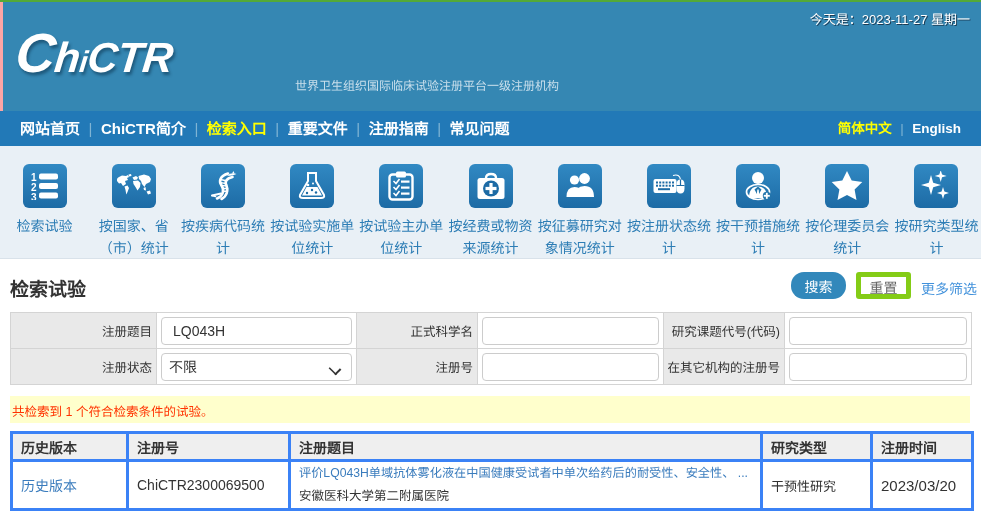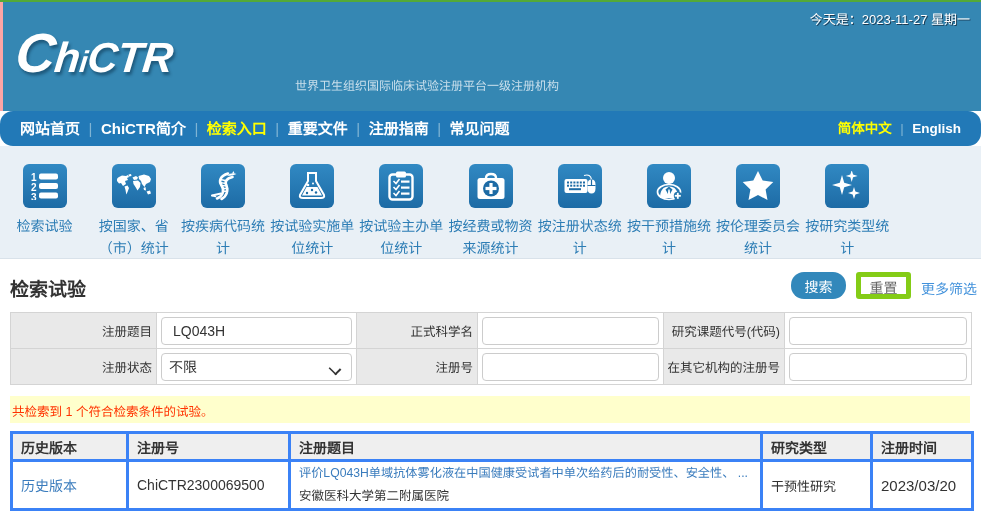--- a/index.html
+++ b/index.html
@@ -14,21 +14,21 @@
   font-weight:bold; letter-spacing:-0.5px; text-shadow:2px 3px 3px rgba(5,35,60,.45); transform:skewX(-6deg); }
 .logo .c1 { font-size:55px; }
 .logo .rest { font-size:42px; }
 .t-cn { position:absolute; left:175px; top:34.5px; color:#fff; font-size:26px;
   font-weight:bold; font-family:"Liberation Serif", serif;
   text-shadow:1px 2px 1px rgba(10,40,70,.55); letter-spacing:0.5px;}
 .t-en { position:absolute; left:176px; top:63px; color:#fff; font-size:15px;
   font-style:italic; letter-spacing:0.2px; font-family:"Liberation Serif", serif; }
 .t-sub { position:absolute; left:292px; top:78px; color:#c9dfec; font-size:12px; }
 .nav { position:relative; height:35px; background:#2279b7; color:#fff;
-  font-size:15px; font-weight:bold; line-height:35px;border-radius:13px; }
+  font-size:15px; font-weight:bold; line-height:35px; }
 .nav .left { position:absolute; left:20px; }
 .nav .right { position:absolute; right:20px; font-size:13.5px; }
 .nav span.sep { color:#7fb4d4; font-weight:normal; padding:0 8.5px; }
 .nav a { color:#fff; text-decoration:none; }
 .nav a.on { color:#ffff00; }
 .icons { height:113px; background:#e9f0f6; border-bottom:1px solid #d9e2ea;
   display:flex; padding-top:18px; }
 .icol { width:89.2px; text-align:center; }
 .tile { width:44px; height:44px; margin:0 auto; border-radius:6px;
   background:linear-gradient(#3189c3, #1d6ba5); position:relative; }
@@ -163,20 +163,31 @@
       <div class="tile" id="i6">
     <svg width="30" height="28" viewBox="0 0 30 28">
       <path d="M10 6 Q10 2 15 2 Q20 2 20 6" fill="none" stroke="#fff" stroke-width="2.4"></path>
       <rect x="1.5" y="6" width="27" height="21" rx="2.5" fill="#fff"></rect>
       <circle cx="15" cy="16.5" r="8" fill="#1d6ba5"></circle>
       <rect x="13.4" y="11" width="3.2" height="11" fill="#fff"></rect>
       <rect x="9.5" y="14.9" width="11" height="3.2" fill="#fff"></rect>
     </svg>
       </div>
       <div class="ilabel">按经费或物资<br>来源统计</div>
+    </div>
+  <div class="icol">
+      <div class="tile" id="i7">
+    <svg width="30" height="28" viewBox="0 0 30 28" fill="#fff">
+      <circle cx="9.5" cy="8" r="4.6"></circle>
+      <path d="M1.5 25 Q1.5 15 9.5 15 Q14 15 16 18 L14 25 Z"></path>
+      <circle cx="19.5" cy="6.5" r="5.4"></circle>
+      <path d="M9.5 25 Q10 14 19.5 14 Q29 14 29 25 Z"></path>
+    </svg>
+      </div>
+      <div class="ilabel">按征募研究对<br>象情况统计</div>
     </div>
   <div class="icol">
       <div class="tile" id="i8">
     <svg width="32" height="26" viewBox="0 0 32 26">
       <rect x="0.5" y="6" width="23" height="14" rx="2" fill="#fff"></rect>
       <g fill="#1d6ba5">
         <rect x="3" y="8.5" width="2" height="2"></rect>
             <rect x="6.2" y="8.5" width="2" height="2"></rect>
             <rect x="9.4" y="8.5" width="2" height="2"></rect>
             <rect x="12.6" y="8.5" width="2" height="2"></rect>

